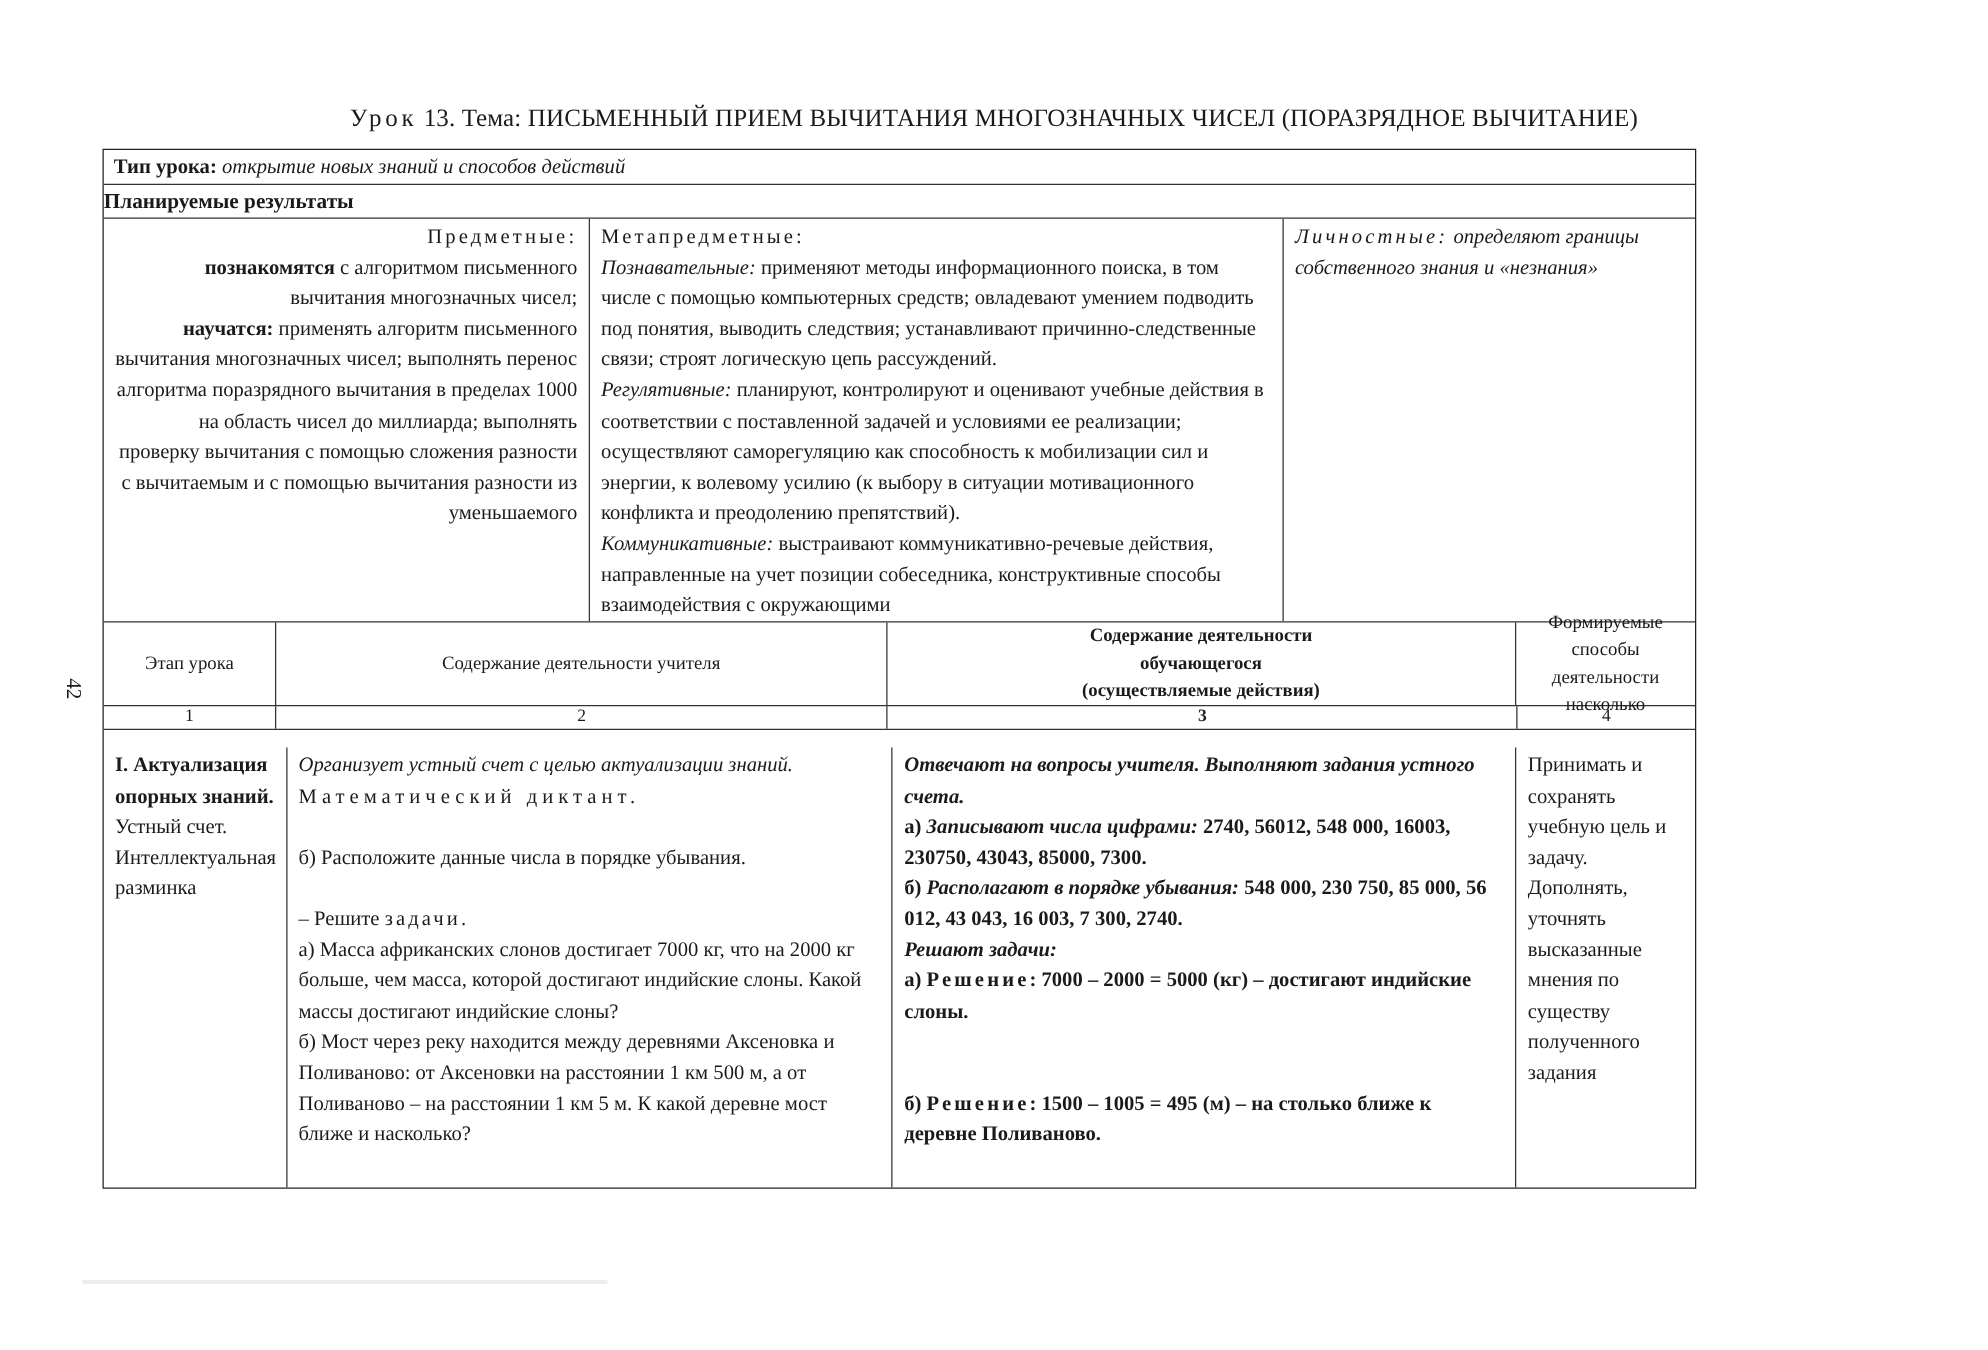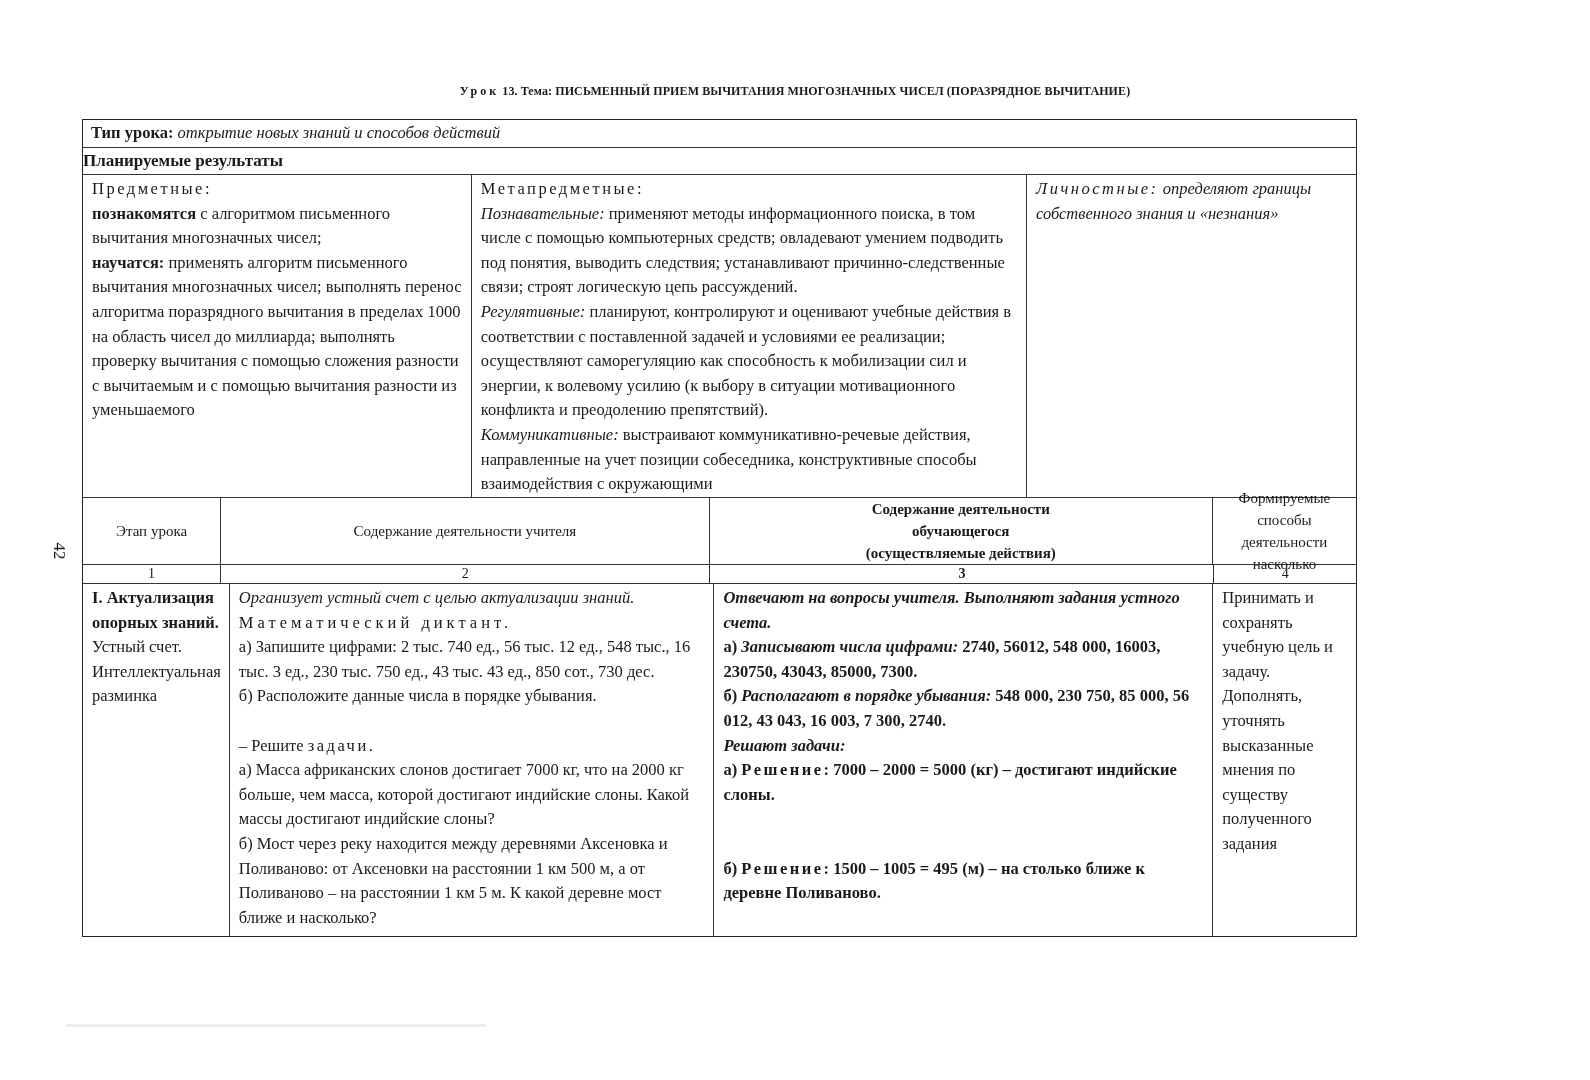--- a/index.html
+++ b/index.html
@@ -2,51 +2,51 @@
 <html><head>
 <meta charset="utf-8">
 <style>
   html, body { margin: 0; padding: 0; }
   body {
     width: 1590px; height: 1080px; background: #ffffff; position: relative; overflow: hidden;
     font-family: "Liberation Serif", "DejaVu Serif", serif; color: #1a1a1a;
   }
   .page-title {
     position: absolute; left: 0; width: 1590px; top: 84px; text-align: center;
-    font-size: 12px; font-weight: bold; letter-spacing: 0.1px;
+    font-size: 20px; font-weight: normal; letter-spacing: 0.1px;
   }
   .page-title .spaced { letter-spacing: 3px; }
   .page-num {
     position: absolute; left: 50px; top: 541px; font-size: 17px; transform: rotate(90deg);
   }
   .sheet {
     position: absolute; left: 82px; top: 119px; width: 1275px;
     border: 1.5px solid #222; box-sizing: border-box;
   }
   .row { border-bottom: 1.3px solid #333; box-sizing: border-box; }
-  .row:last-child { border-bottom: none; }
+  .row:last-child { border-bottom: none; margin-top: 14px; }
   .cell-pad { padding: 1px 8px 2px 8px; font-size: 16.5px; line-height: 24px; }
   .center-head { font-weight: bold; font-size: 17px; line-height: 24px; padding: 1px 0; }
   .flex { display: flex; }
   .col { box-sizing: border-box; border-right: 1.3px solid #333; }
   .col:last-child { border-right: none; }
   .res-text { font-size: 16.5px; line-height: 24.6px; padding: 2px 9px 4px 9px; }
   .spaced { letter-spacing: 2.5px; }
   .spaced-wide { letter-spacing: 4px; }
   b { font-weight: bold; }
   i { font-style: italic; }
   .head-cell {
     display: flex; align-items: center; justify-content: center; text-align: center;
     font-size: 15px; line-height: 22px; padding: 4px 2px;
   }
   .num-cell { text-align: center; font-size: 14px; line-height: 18px; }
   .body-text { font-size: 16.5px; line-height: 24.6px; padding: 2px 8px 2px 9px; }
   .gap { height: 24.6px; }
   .c1 { width: 152px; } .c2 { width: 539px; } .c3 { width: 555px; font-weight: bold; } .c4 { width: 156px; }
-  .r1 { width: 428px; } .r2 { width: 612px; } .r3 { width: 362px; font-style: italic; }
+  .r1 { width: 428px; text-align: right; } .r2 { width: 612px; } .r3 { width: 362px; font-style: italic; }
   .footer-smudge {
     position: absolute; left: 66px; top: 1024px; width: 420px; height: 3px; background: #ececec;
   }
 </style>
 </head>
 <body>
 
 <div class="page-title">
   <span class="spaced">Урок</span><span> 13. Тема: ПИСЬМЕННЫЙ ПРИЕМ ВЫЧИТАНИЯ МНОГОЗНАЧНЫХ ЧИСЕЛ (ПОРАЗРЯДНОЕ ВЫЧИТАНИЕ)</span>
 </div>
@@ -98,21 +98,21 @@
   </div>
 
   <div class="row flex" style="height:352px;">
     <div class="col c1 body-text">
       <b>I. Актуализация опорных знаний.</b><br>
       <span>Устный счет. Интеллектуальная разминка</span>
     </div>
     <div class="col c2 body-text">
       <i>Организует устный счет с целью актуализации знаний.</i><br>
       <span class="spaced-wide">Математический диктант.</span><br>
-      <span>а) Запишите цифрами: 2 тыс. 740 ед., 56 тыс. 12 ед., 548 тыс., 16 тыс. 3 ед., 230 тыс. 750 ед., 43 тыс. 43 ед., 850 сот., 730 дес.</span><br>
+      <br>
       <span>б) Расположите данные числа в порядке убывания.</span>
       <div class="gap"></div>
       <span>– Решите </span><span class="spaced">задачи.</span><br>
       <span>а) Масса африканских слонов достигает 7000 кг, что на 2000 кг больше, чем масса, которой достигают индийские слоны. Какой массы достигают индийские слоны?</span><br>
       <span>б) Мост через реку находится между деревнями Аксеновка и Поливаново: от Аксеновки на расстоянии 1 км 500 м, а от Поливаново – на расстоянии 1 км 5 м. К какой деревне мост ближе и насколько?</span>
     </div>
     <div class="col c3 body-text">
       <i>Отвечают на вопросы учителя. Выполняют задания устного счета.</i><br>
       <span>а) </span><i>Записывают числа цифрами:</i><span> 2740, 56012, 548 000, 16003, 230750, 43043, 85000, 7300.</span><br>
       <span>б) </span><i>Располагают в порядке убывания:</i><span> 548 000, 230 750, 85 000, 56 012, 43 043, 16 003, 7 300, 2740.</span><br>

